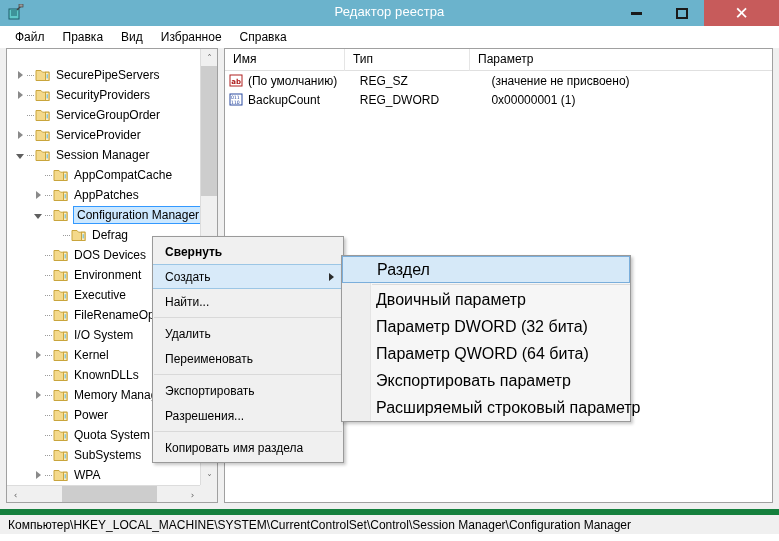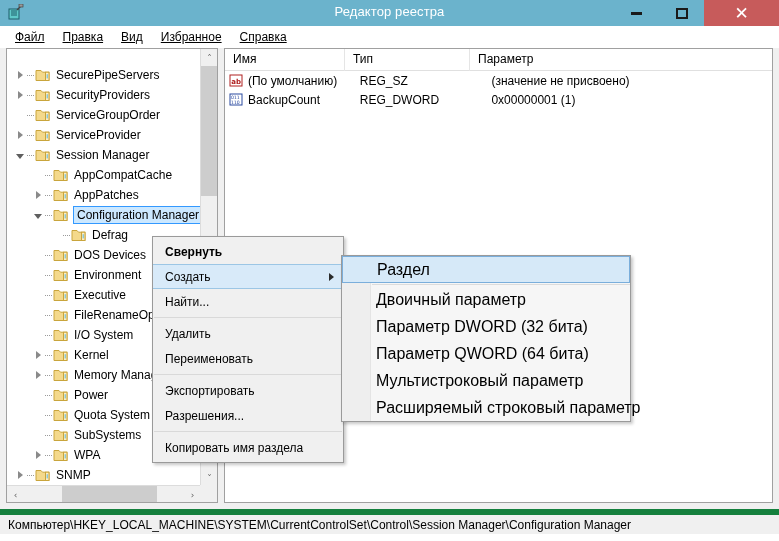--- a/index.html
+++ b/index.html
@@ -57,21 +57,20 @@
     position: absolute; left: 0; top: 26px;
     width: 779px; height: 22px;
     background: #ffffff;
     display: flex; align-items: center;
     padding-left: 6px;
   }
   .menubar-item {
     font-size: 12px; color: #000;
     padding: 2px 9px;
     cursor: default;
-    text-decoration: underline;
   }
 
   
   .client {
     position: absolute; left: 0; top: 48px;
     width: 779px; height: 462px;
     background: #f0f0f0;
   }
 
   
@@ -545,20 +544,33 @@
               <svg width="17" height="14" viewBox="0 0 17 14">
                 <path d="M1 2.5 L6 2.5 L7.5 4.2 L14 4.2 L14 12.5 L1 12.5 Z" fill="#f4d98b" stroke="#c9a53c" stroke-width="1"></path>
                 <rect x="10.5" y="4.2" width="3.5" height="8.3" fill="#ffeec0" stroke="#c9a53c" stroke-width="1"></rect>
                 <rect x="11.6" y="6.2" width="1.3" height="4.2" fill="#7fc4d8"></rect>
               </svg>
             </span>
             <span class="tree-label">Kernel</span>
           </div>
           <div class="tree-row">
             <span style="flex:0 0 24px;height:20px;"></span>
+            <span class="tw-expander"></span>
+            <span class="tw-dots"></span>
+            <span class="folder">
+              <svg width="17" height="14" viewBox="0 0 17 14">
+                <path d="M1 2.5 L6 2.5 L7.5 4.2 L14 4.2 L14 12.5 L1 12.5 Z" fill="#f4d98b" stroke="#c9a53c" stroke-width="1"></path>
+                <rect x="10.5" y="4.2" width="3.5" height="8.3" fill="#ffeec0" stroke="#c9a53c" stroke-width="1"></rect>
+                <rect x="11.6" y="6.2" width="1.3" height="4.2" fill="#7fc4d8"></rect>
+              </svg>
+            </span>
+            <span class="tree-label">KnownDLLs</span>
+          </div>
+          <div class="tree-row">
+            <span style="flex:0 0 24px;height:20px;"></span>
             <span class="tw-expander">
               <span class="arrow-collapsed"></span>
             </span>
             <span class="tw-dots"></span>
             <span class="folder">
               <svg width="17" height="14" viewBox="0 0 17 14">
                 <path d="M1 2.5 L6 2.5 L7.5 4.2 L14 4.2 L14 12.5 L1 12.5 Z" fill="#f4d98b" stroke="#c9a53c" stroke-width="1"></path>
                 <rect x="10.5" y="4.2" width="3.5" height="8.3" fill="#ffeec0" stroke="#c9a53c" stroke-width="1"></rect>
                 <rect x="11.6" y="6.2" width="1.3" height="4.2" fill="#7fc4d8"></rect>
               </svg>
@@ -728,21 +740,21 @@
           <div class="sub-item">
             <span>Двоичный параметр</span>
           </div>
           <div class="sub-item">
             <span>Параметр DWORD (32 бита)</span>
           </div>
           <div class="sub-item">
             <span>Параметр QWORD (64 бита)</span>
           </div>
           <div class="sub-item">
-            <span>Мультистроковый параметр</span>
+            <span>Экспортировать параметр</span>
           </div>
           <div class="sub-item">
             <span>Расширяемый строковый параметр</span>
           </div>
         </div>
     </div>
 
   </div>
 
   <div class="statusbar">

